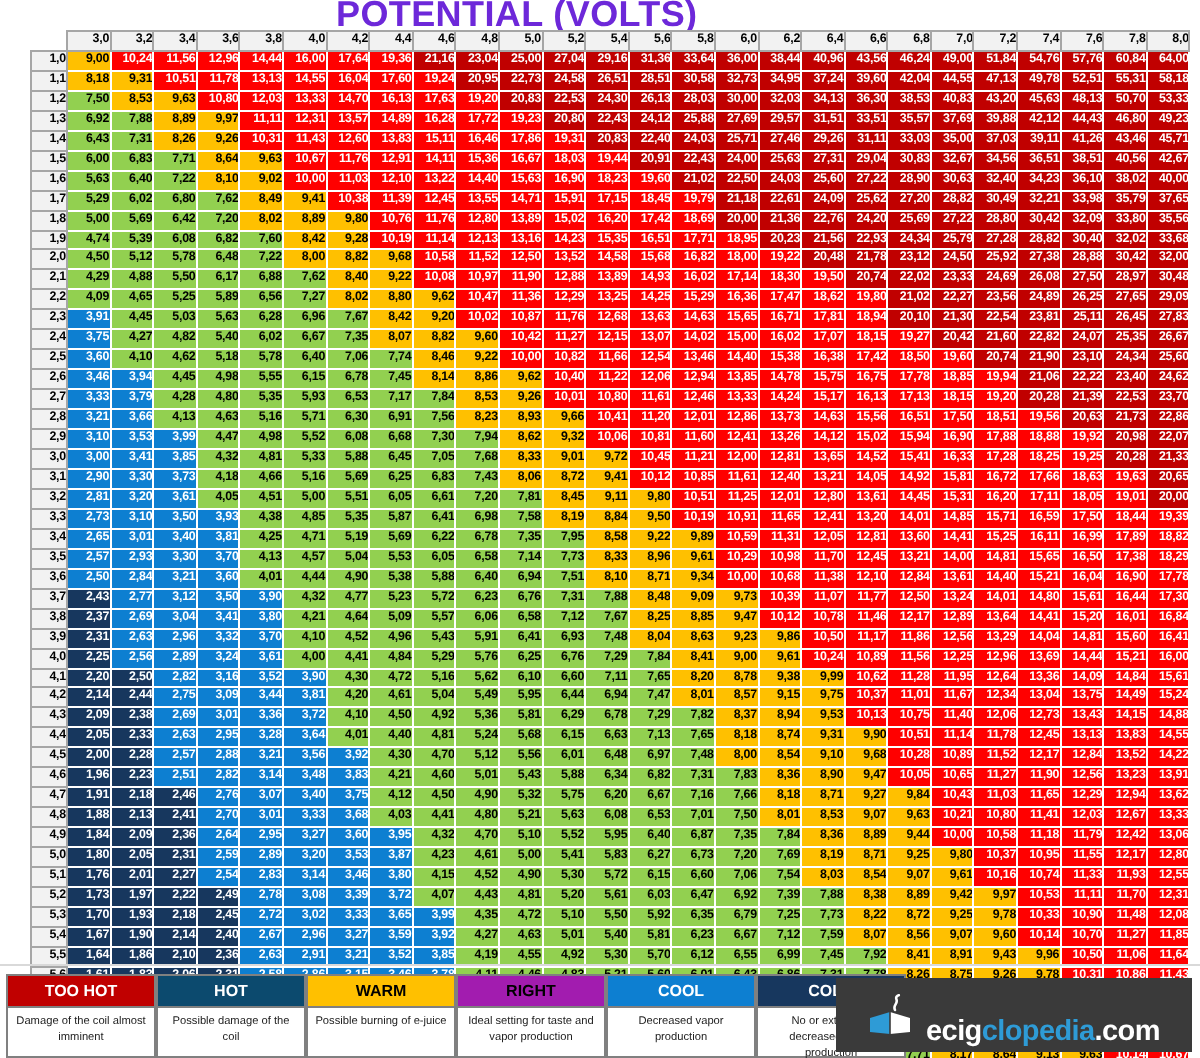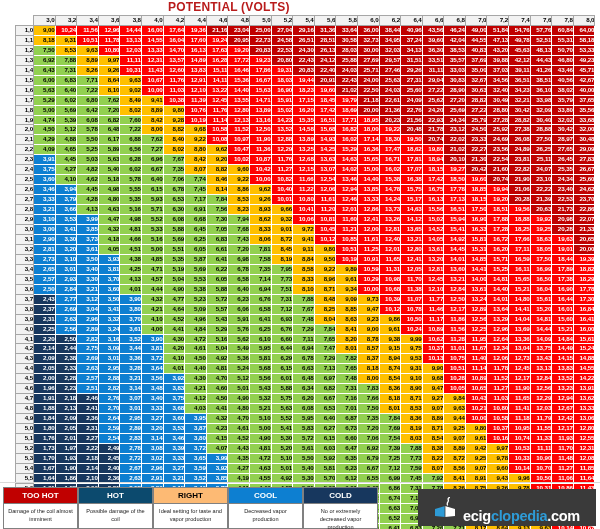--- a/index.html
+++ b/index.html
@@ -6,21 +6,21 @@
   body{
     width:600px;height:529px;overflow:hidden;
     font-family:"Liberation Sans",sans-serif;
     -webkit-font-smoothing:none;
   }
   .page{position:relative;width:600px;height:529px;box-sizing:border-box;}
 
   
   #chart-title{
     position:absolute;left:168px;top:1px;
-    font-size:12px;font-weight:bold;color:#b91c1c;
+    font-size:18px;font-weight:bold;color:#6d28d9;
     letter-spacing:.2px;line-height:13px;
   }
 
   
   #y-axis-label{
     position:absolute;left:-58px;top:200px;width:160px;
     transform:rotate(-90deg);transform-origin:center center;
     text-align:center;font-size:10px;font-weight:bold;color:#000;
     letter-spacing:.2px;
   }
@@ -79,21 +79,21 @@
   }
   .legend-body{
     text-align:center;font-size:5.6px;color:#222;
     height:24px;line-height:8px;
     padding:3px 3px 0 3px;box-sizing:border-box;
     background:#ffffff;
   }
   .lg-toohot{background:#c00000;color:#ffffff;}
   .lg-hot{background:#0c4a6e;color:#ffffff;}
   .lg-warm{background:#ffc000;color:#000000;}
-  .lg-right{background:#fdba74;color:#000000;}
+  .lg-right{background:#a21caf;color:#000000;}
   .lg-cool{background:#0d7fd1;color:#ffffff;}
   .lg-cold{background:#17375e;color:#ffffff;}
 
   
   #logo-panel{
     position:absolute;left:418px;top:489px;
     width:178px;height:37px;background:#3a3a3a;
     display:flex;align-items:center;justify-content:center;gap:5px;
   }
   #logo-mark{position:relative;width:24px;height:22px;flex:none;}
@@ -1637,20 +1637,24 @@
   <div id="legend">
       <div class="legend-col">
         <div class="legend-head lg-toohot">TOO HOT</div>
         <div class="legend-body">Damage of the coil almost imminent</div>
       </div>
       <div class="legend-col">
         <div class="legend-head lg-hot">HOT</div>
         <div class="legend-body">Possible damage of the coil</div>
       </div>
       <div class="legend-col">
+        <div class="legend-head lg-warm">WARM</div>
+        <div class="legend-body">Possible burning of e-juice</div>
+      </div>
+      <div class="legend-col">
         <div class="legend-head lg-right">RIGHT</div>
         <div class="legend-body">Ideal setting for taste and vapor production</div>
       </div>
       <div class="legend-col">
         <div class="legend-head lg-cool">COOL</div>
         <div class="legend-body">Decreased vapor production</div>
       </div>
       <div class="legend-col">
         <div class="legend-head lg-cold">COLD</div>
         <div class="legend-body">No or extremely decreased vapor production</div>

